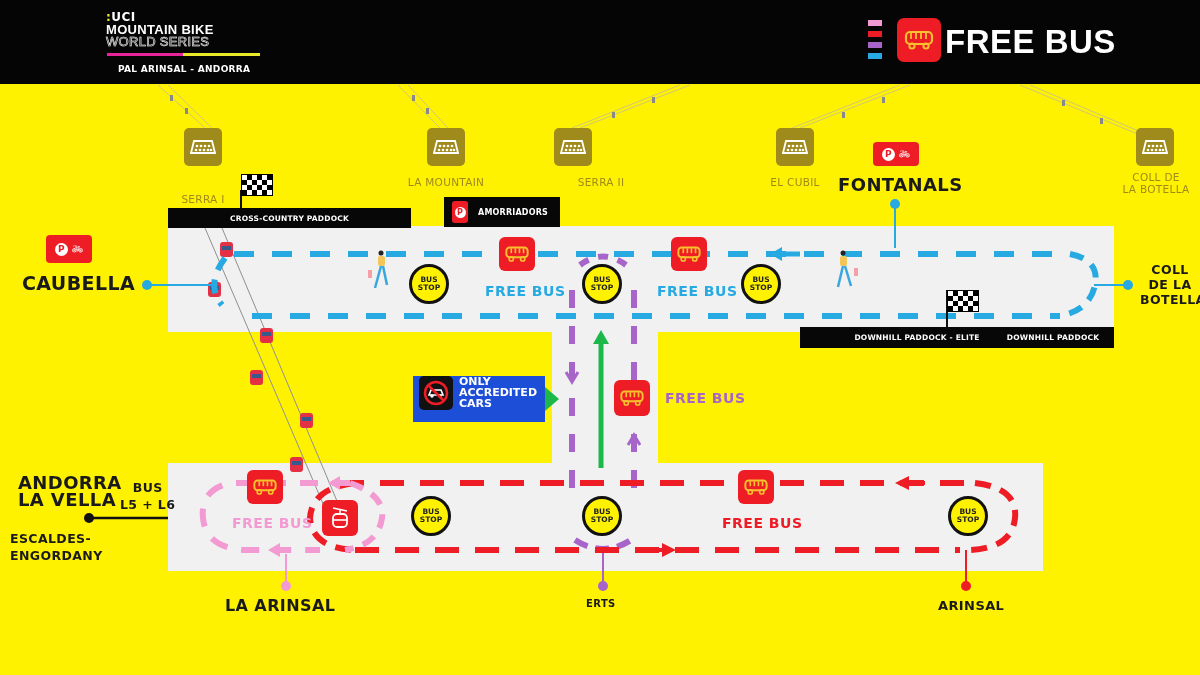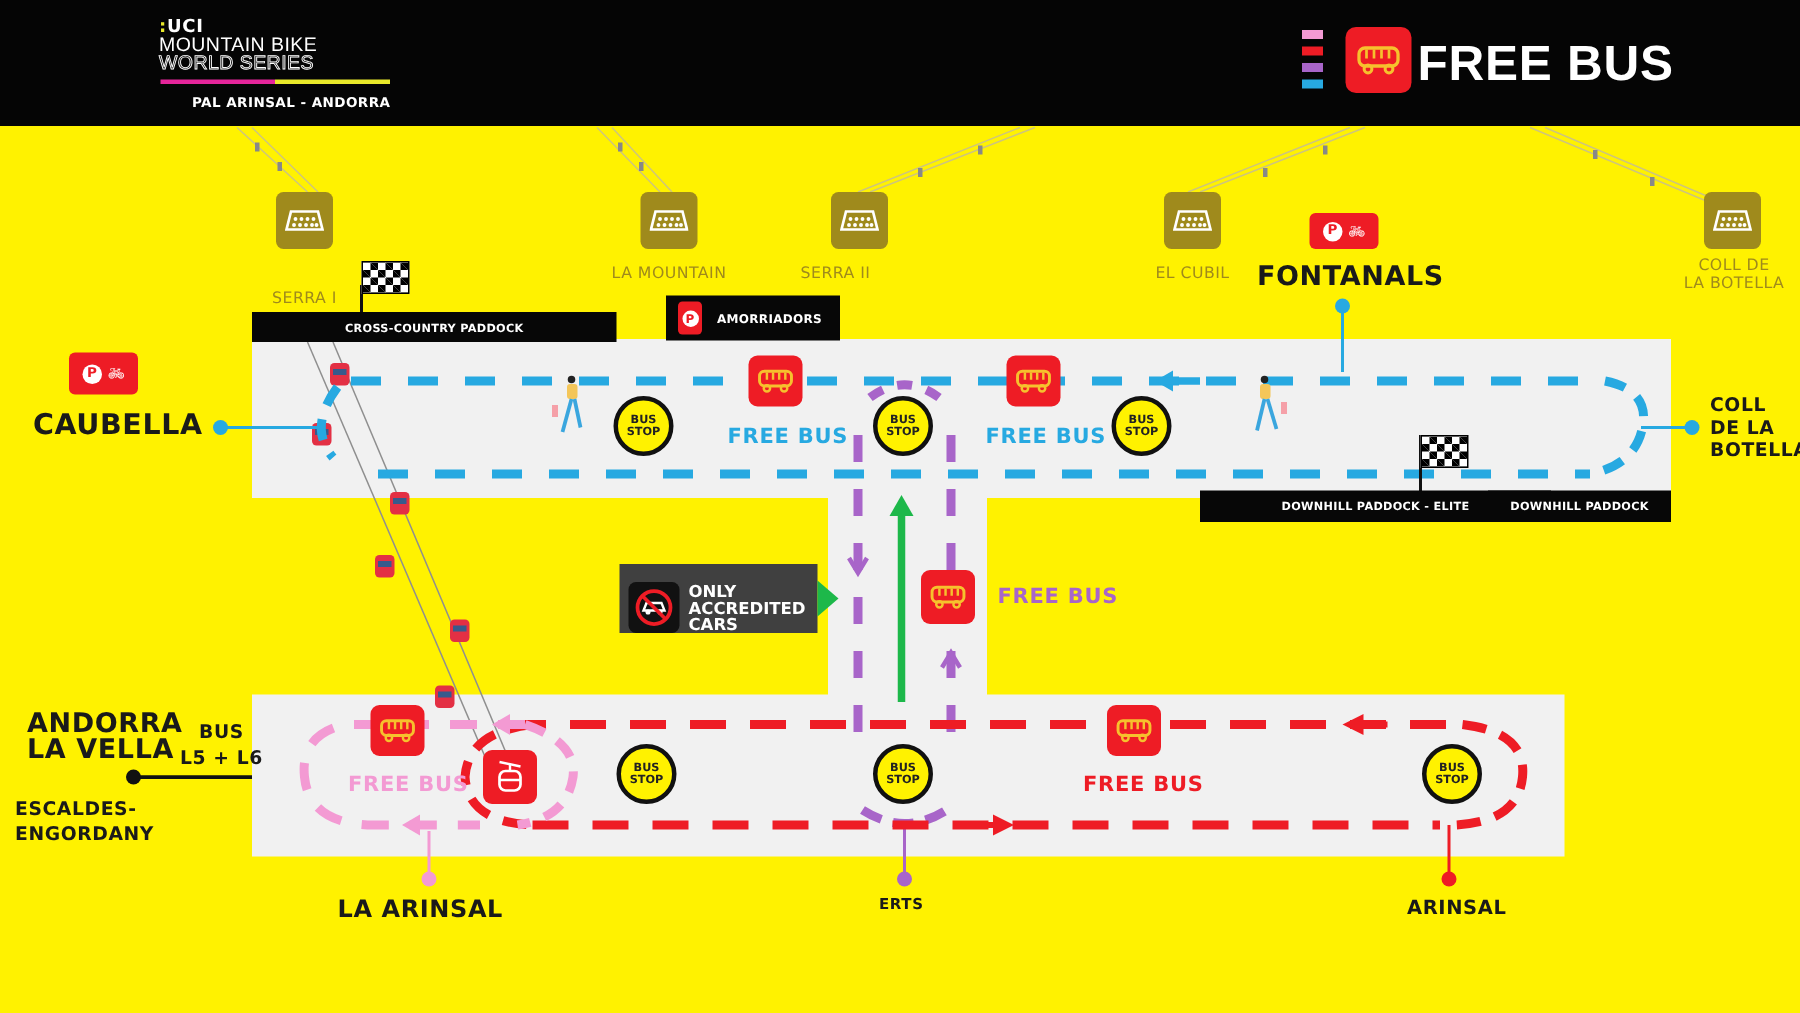--- a/index.html
+++ b/index.html
@@ -3,42 +3,42 @@
 <meta charset="utf-8">
 <style>
   * { box-sizing: border-box; margin: 0; padding: 0; }
   html, body { width: 1200px; height: 675px; overflow: hidden; }
   body { background: #fff200; font-family: "DejaVu Sans", "Liberation Sans", sans-serif; position: relative; }
   .abs { position: absolute; }
   
   .header { left: 0; top: 0; width: 1200px; height: 84px; background: #050505; }
   .logo-uci { left: 106px; top: 11px; color: #fff; font-weight: bold; font-size: 12px; line-height: 12px; letter-spacing: 0.5px; }
   .logo-uci .pip { color: #e9e92a; }
-  .logo-line { left: 106px; top: 24px; color: #fff; font-weight: normal; font-size: 13px; line-height: 11px; letter-spacing: 0.3px; font-family: "Liberation Sans", sans-serif; }
+  .logo-line { left: 106px; top: 24px; color: #fff; font-weight: bold; font-size: 13px; line-height: 11px; letter-spacing: 0.3px; font-family: "Liberation Sans", sans-serif; }
   .logo-line2 { top: 36px; font-weight: normal; -webkit-text-stroke: 0.6px #fff; color: transparent; }
   .logo-bar { left: 107px; top: 53px; width: 153px; height: 3px; background: linear-gradient(90deg, #e6259b 0 50%, #e9e92a 50% 100%); }
-  .logo-loc { left: 128px; top: 64px; color: #fff; font-weight: bold; font-size: 9px; letter-spacing: 0.3px; }
+  .logo-loc { left: 118px; top: 64px; color: #fff; font-weight: bold; font-size: 9px; letter-spacing: 0.3px; }
   .legend-stripe { left: 868px; width: 14px; height: 6px; }
   .bus-tile { background: #ee1c25; border-radius: 6px; display: flex; align-items: center; justify-content: center; }
   .free-bus-title { left: 945px; top: 22px; color: #fff; font-weight: bold; font-size: 33px; line-height: 40px; letter-spacing: 0.5px; font-family: "Liberation Sans", sans-serif; }
   
   .road { background: #f1f1f1; }
   
   .vp-icon { width: 38px; height: 38px; background: #9f8a1c; border-radius: 5px; display: flex; align-items: center; justify-content: center; }
   .vp-label { color: #9f8a1c; font-size: 10.5px; font-weight: normal; text-align: center; letter-spacing: 0.3px; line-height: 12px; white-space: nowrap; }
   .place { color: #1a1a1a; font-weight: bold; letter-spacing: 0.4px; white-space: nowrap; }
   .parking-badge { background: #ee1c25; border-radius: 4px; display: flex; align-items: center; justify-content: center; gap: 4px; }
   .p-circle { width: 13px; height: 13px; border-radius: 50%; background: #fff; color: #ee1c25; font-size: 9px; font-weight: bold; display: flex; align-items: center; justify-content: center; }
   .bike { color: #fff; font-size: 9px; }
   .paddock { background: #070707; color: #fff; font-size: 7.5px; font-weight: bold; display: flex; align-items: center; justify-content: center; letter-spacing: 0.2px; white-space: nowrap; }
   .bus-stop { width: 40px; height: 40px; border-radius: 50%; background: #fff200; border: 3px solid #111; display: flex; flex-direction: column; align-items: center; justify-content: center; color: #222; font-size: 7.5px; font-weight: bold; line-height: 8px; }
   .fb-label { font-weight: bold; font-size: 14px; letter-spacing: 0.5px; white-space: nowrap; }
   .flag { width: 32px; height: 22px; background-color: #fff; background-image: linear-gradient(45deg, #000 25%, transparent 25%, transparent 75%, #000 75%), linear-gradient(45deg, #000 25%, transparent 25%, transparent 75%, #000 75%); background-size: 10px 10px; background-position: 0 0, 5px 5px; border: 1px solid #000; }
   .flag-pole { width: 2px; background: #111; }
-  .accred { background: #404040; color: #fff; font-weight: bold; font-size: 11px; line-height: 11px; display: flex; align-items: flex-end; gap: 6px; padding-left: 6px; }
+  .accred { background: #1d4ed8; color: #fff; font-weight: bold; font-size: 11px; line-height: 11px; display: flex; align-items: flex-start; gap: 6px; padding-left: 6px; }
   .accred-arrow { width: 0; height: 0; border-top: 12px solid transparent; border-bottom: 12px solid transparent; border-left: 14px solid #1db84a; }
   .nocar { width: 34px; height: 34px; background: #111; border-radius: 5px; display: flex; align-items: center; justify-content: center; }
 </style>
 </head>
 <body>
 
 <div class="abs header"></div>
 <div class="abs logo-uci"><span class="pip">:</span><span>UCI</span></div>
 <div class="abs logo-line">MOUNTAIN BIKE</div>
 <div class="abs logo-line logo-line2">WORLD SERIES</div>
@@ -242,21 +242,21 @@
         <circle cx="15" cy="7" r="1.3"></circle>
         <circle cx="19" cy="7" r="1.3"></circle>
         <circle cx="6" cy="11" r="1.3"></circle>
         <circle cx="10" cy="11" r="1.3"></circle>
         <circle cx="14" cy="11" r="1.3"></circle>
         <circle cx="18" cy="11" r="1.3"></circle>
         <circle cx="21" cy="11" r="1.3"></circle>
       </g>
     </svg>
   </div>
-<div class="abs vp-label" style="left:528px;top:176px;width:58px">SERRA II</div>
+<div class="abs vp-label" style="left:572px;top:176px;width:58px">SERRA II</div>
 
 <div class="abs vp-icon" style="left:776px;top:128px">
     <svg width="26" height="16" viewBox="0 0 26 16">
       <path d="M4 2 H22 L25 14 H1 Z" fill="none" stroke="#fff" stroke-width="1.8"></path>
       <g fill="#fff">
         <circle cx="7" cy="7" r="1.3"></circle>
         <circle cx="11" cy="7" r="1.3"></circle>
         <circle cx="15" cy="7" r="1.3"></circle>
         <circle cx="19" cy="7" r="1.3"></circle>
         <circle cx="6" cy="11" r="1.3"></circle>
@@ -295,21 +295,21 @@
   <span class="bike">🚲︎</span>
 </div>
 <div class="abs place" style="left:838px;top:174px;font-size:18px">FONTANALS</div>
 
 <div class="abs parking-badge" style="left:46px;top:235px;width:46px;height:28px">
   <div class="p-circle">P</div>
   <span class="bike">🚲︎</span>
 </div>
 <div class="abs place" style="left:22px;top:272px;font-size:19px">CAUBELLA</div>
 
-<div class="abs place" style="left:1140px;top:262px;font-size:12.5px;line-height:15px;width:60px">
+<div class="abs place" style="left:1140px;top:262px;font-size:12.5px;line-height:15px;text-align:center;width:60px">
   <div>COLL</div>
   <div>DE LA</div>
   <div>BOTELLA</div>
 </div>
 
 <div class="abs flag-pole" style="left:240px;top:190px;height:30px"></div>
 <div class="abs flag" style="left:241px;top:174px"></div>
 <div class="abs paddock" style="left:168px;top:208px;width:243px;height:20px">CROSS-COUNTRY PADDOCK</div>
 
 <div class="abs flag-pole" style="left:946px;top:290px;height:40px"></div>

